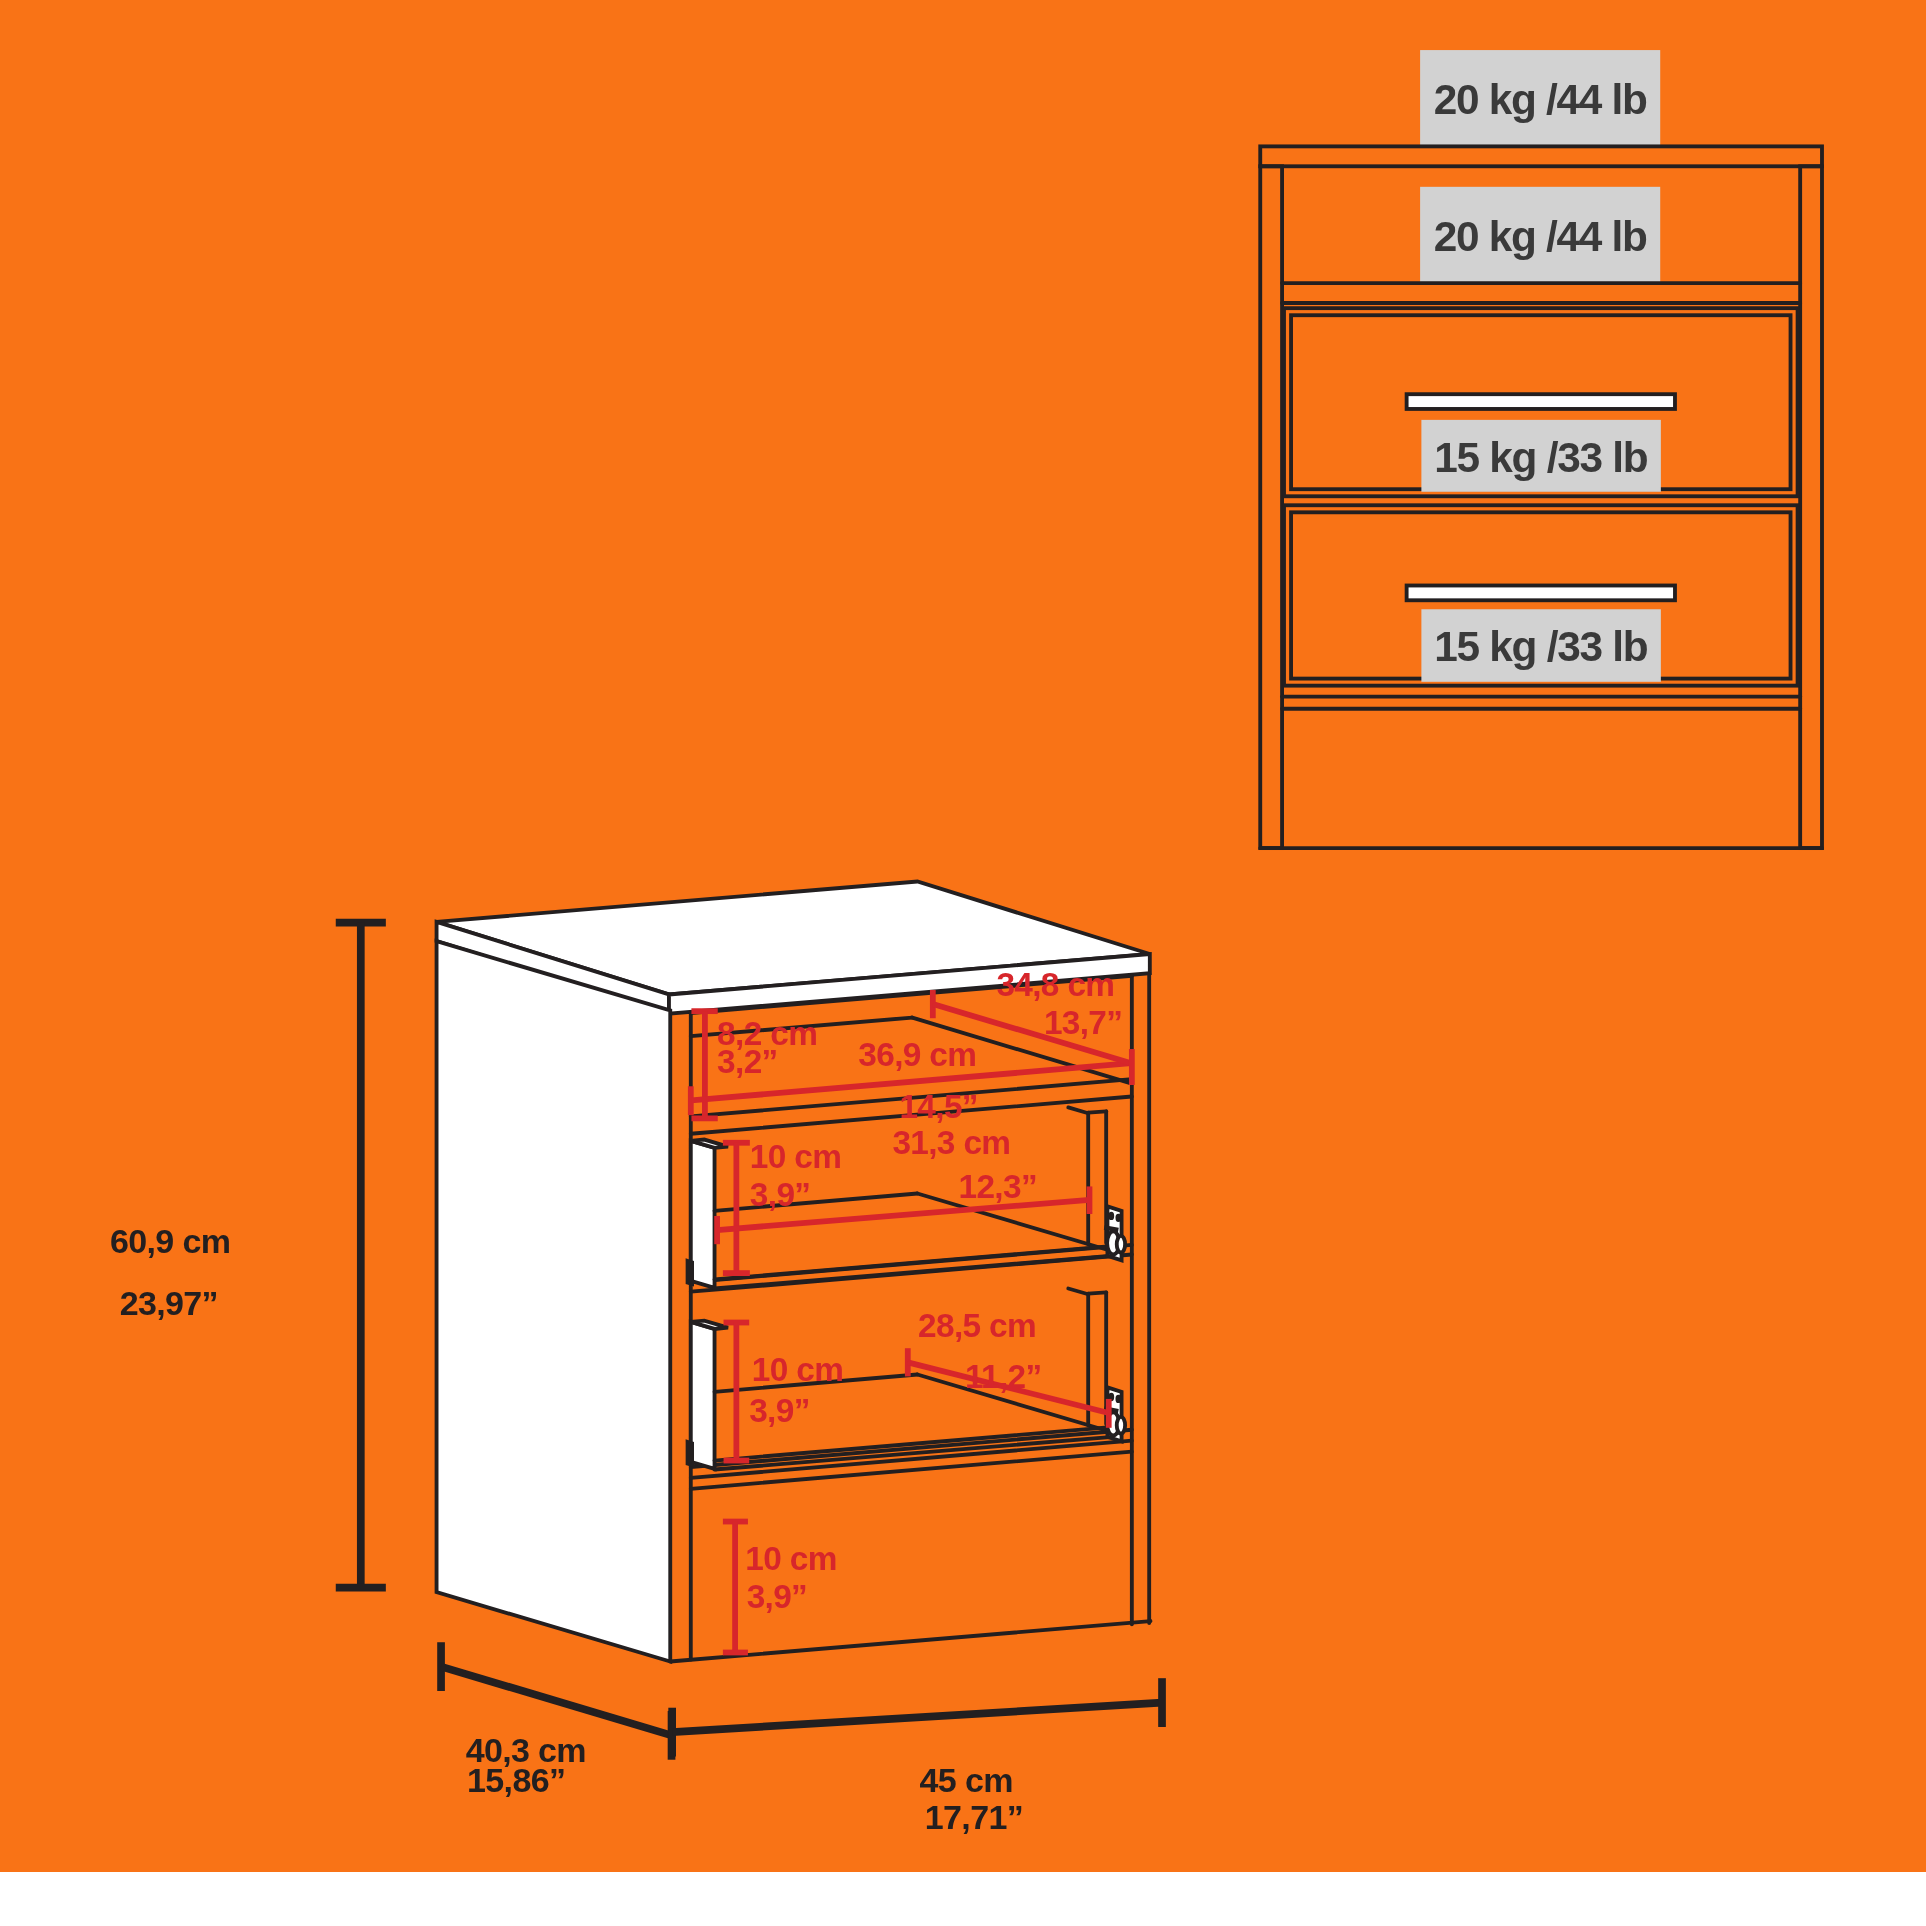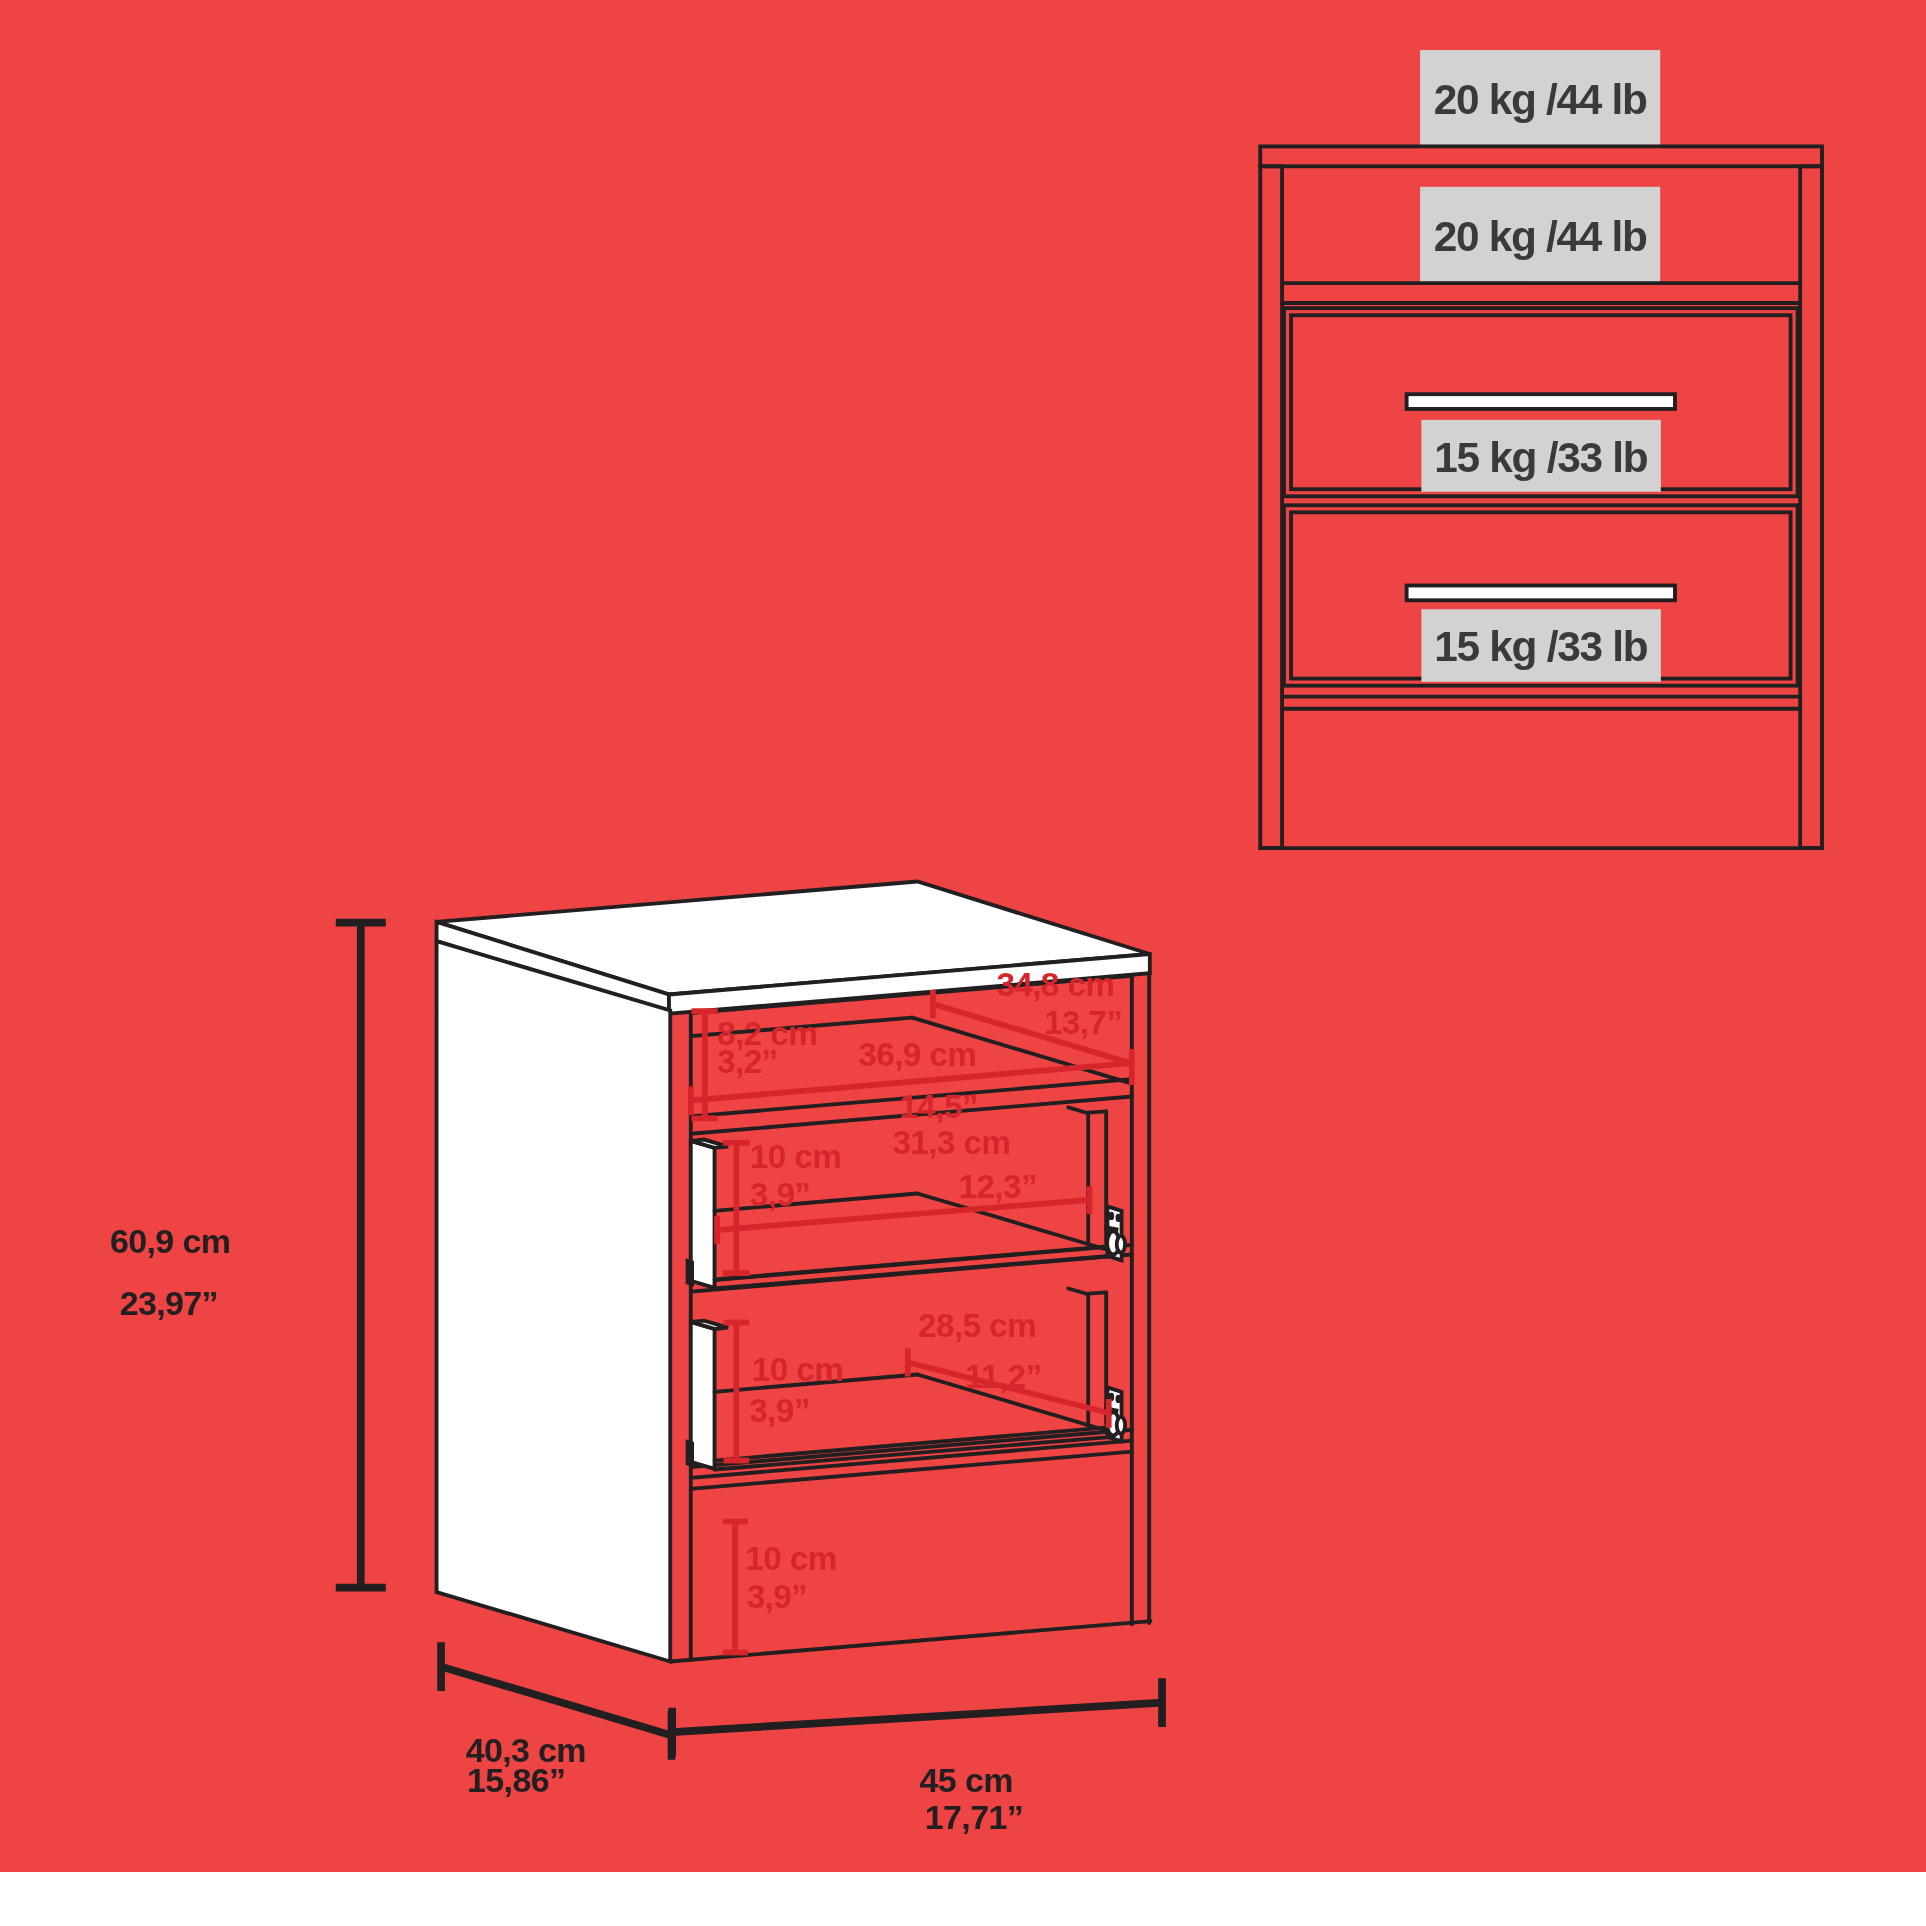--- a/index.html
+++ b/index.html
@@ -1,16 +1,16 @@
 <!DOCTYPE html>
 <html style="font-size:10.3px"><head>
 <meta charset="utf-8">
 <style>
   html,body{margin:0;padding:0;background:#ffffff;}
-  #stage{position:relative;width:1926px;height:1872px;background:#ef4444;overflow:hidden;}
+  #stage{position:relative;width:1926px;height:1872px;background:#f97316;overflow:hidden;}
   svg{display:block;}
   text{font-family:"Liberation Sans","DejaVu Sans",sans-serif;}
   .blk{stroke:#231f20;stroke-width:6;fill:none;stroke-linecap:round;}
   .blkf{stroke:#231f20;stroke-width:6;fill:#ffffff;}
   .red{stroke:#d7262b;stroke-width:9;fill:none;stroke-linecap:butt;}
   .redtxt{fill:#d7262b;font-size:52px;font-weight:600;letter-spacing:-1px;}
   .dimtxt{fill:#231f20;font-size:53px;font-weight:600;letter-spacing:-1px;}
   .blkdim{stroke:#231f20;stroke-width:12;fill:none;stroke-linecap:butt;}
   .graybox{fill:#d2d2d2;stroke:none;}
   .graytxt{fill:#3a3a3a;font-size:66px;font-weight:600;text-anchor:middle;letter-spacing:-2px;}

